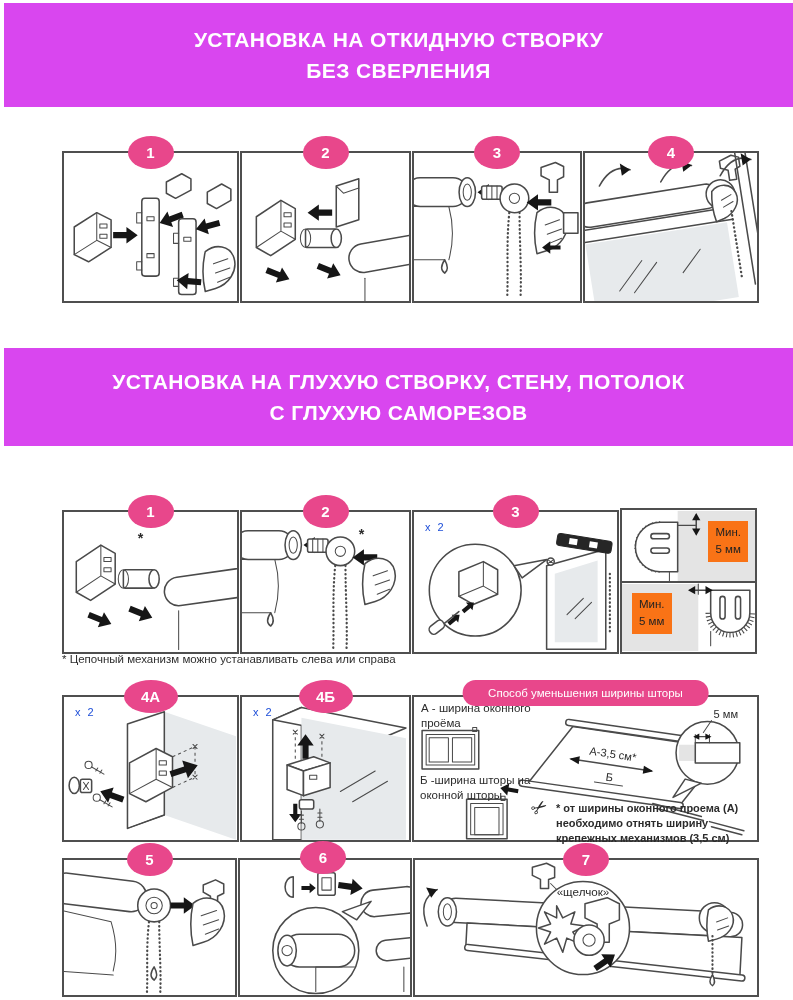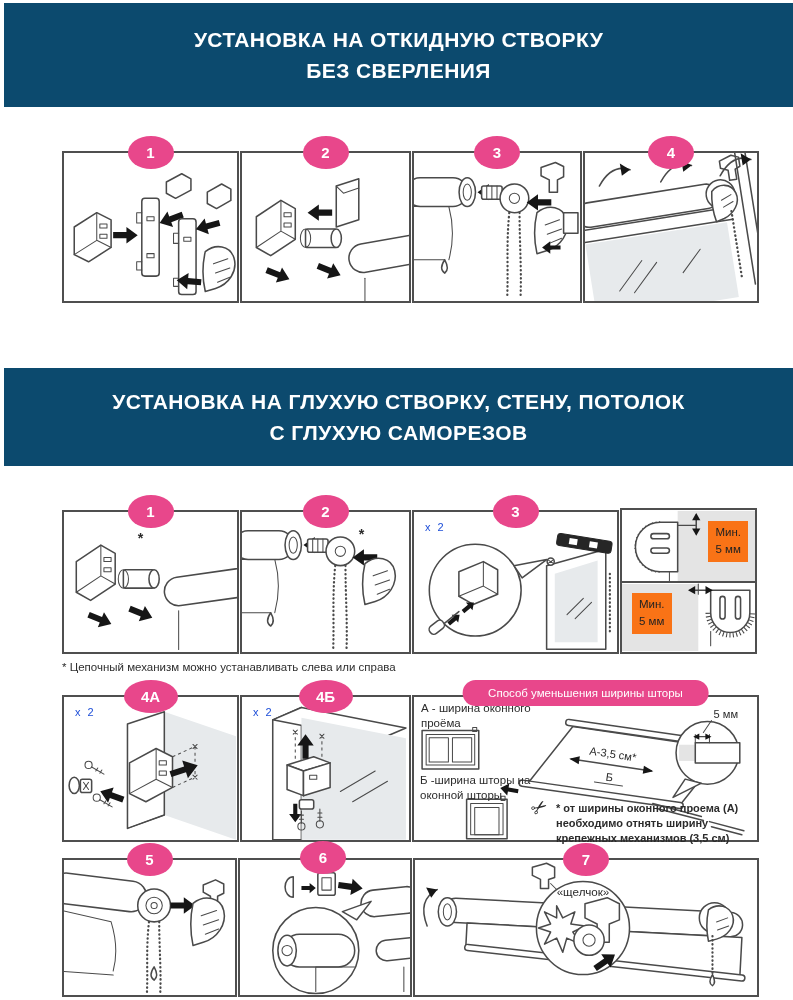--- a/index.html
+++ b/index.html
@@ -1,30 +1,30 @@
 <!DOCTYPE html>
 <html><head>
 <meta charset="utf-8">
 <style>
   html,body{margin:0;padding:0;background:#fff;}
   .page{position:relative;width:793px;height:1000px;background:#fff;overflow:hidden;
         font-family:"Liberation Sans",sans-serif;}
-  .banner{position:absolute;left:4px;right:0;background:#0c4a6e;color:#fff;
+  .banner{position:absolute;left:4px;right:0;background:#d946ef;color:#fff;
           display:flex;flex-direction:column;justify-content:center;align-items:center;
           text-align:center;font-weight:bold;font-size:21px;line-height:31px;letter-spacing:.4px;}
   #banner1{top:3px;height:104px;}
-  #banner2{top:368px;height:98px;text-align:center;}
+  #banner2{top:348px;height:98px;text-align:center;}
   .panel{position:absolute;background:#fff;border:2px solid #4F4F4F;}
   .panel svg{position:absolute;left:0;top:0;width:100%;height:100%;display:block;}
   .badge{position:absolute;top:-17px;left:50%;transform:translateX(-50%);
          width:46px;height:33px;background:#E8478B;border-radius:50%;color:#fff;
          font-weight:bold;font-size:15px;display:flex;align-items:center;justify-content:center;z-index:3;}
   .badge.wide{width:54px;}
   .x2{position:absolute;top:9px;left:11px;font-size:11px;color:#1d4ed8;letter-spacing:2px;z-index:2;}
-  .note{position:absolute;left:62px;top:653px;font-size:11.5px;color:#2e2e2e;margin-top:8px;}
+  .note{position:absolute;left:62px;top:653px;font-size:11.5px;color:#2e2e2e;}
   .pinkbar{position:absolute;top:-17px;left:50%;transform:translateX(-50%);
            background:#E8478B;color:#fff;border-radius:17px;height:26px;
            display:flex;align-items:center;padding:0 26px;font-size:11.5px;
            white-space:nowrap;z-index:3;}
   .minlabel{position:absolute;background:#f97316;padding:3px 7px;font-size:11.5px;
             line-height:1.5;color:#222;z-index:2;}
   .wr-text{position:absolute;font-size:11.5px;line-height:1.3;color:#2b2b2b;z-index:2;}
   .wr-foot{position:absolute;font-size:11px;line-height:1.35;color:#2b2b2b;z-index:2;font-weight:bold;}
   
   svg .ln{fill:none;stroke:#4a4a4a;stroke-width:1.5;stroke-linecap:round;stroke-linejoin:round;}

